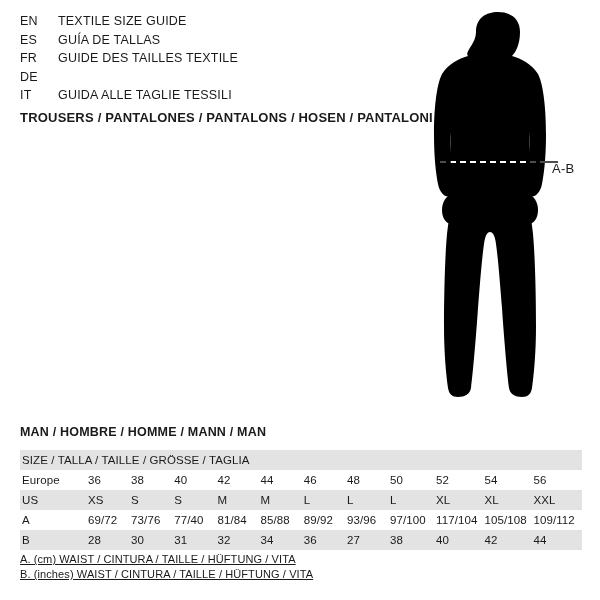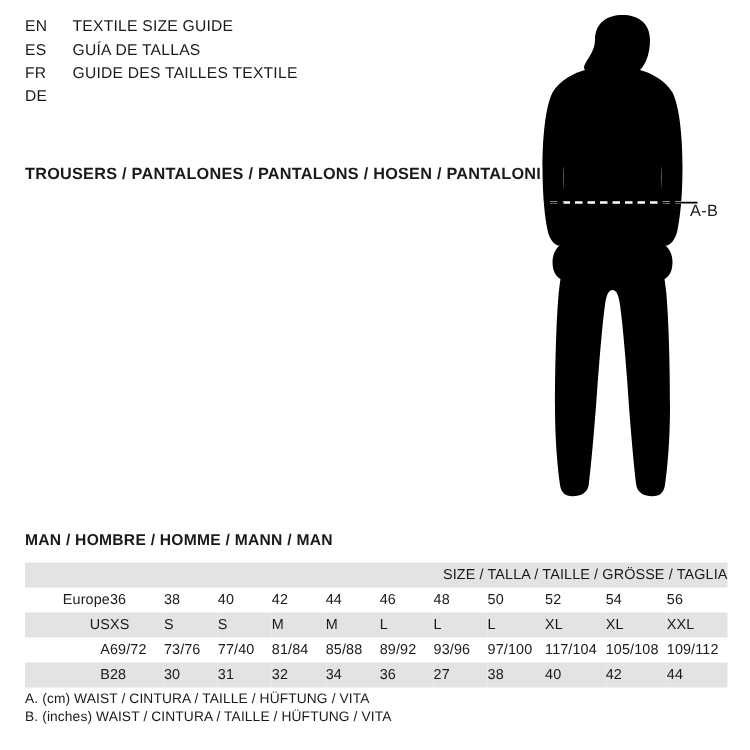--- a/index.html
+++ b/index.html
@@ -44,21 +44,20 @@
   }
 
   
   .category {
     position: absolute;
     left: 20px;
     top: 110px;
     font-size: 13px;
     font-weight: bold;
     letter-spacing: 0.2px;
-    margin-top: 21px;
   }
 
   
   .figure-wrap {
     position: absolute;
     left: 390px;
     top: 8px;
     width: 200px;
     height: 400px;
   }
@@ -91,21 +90,20 @@
     top: 450px;
     width: 562px;
     border-collapse: collapse;
     font-size: 11.5px;
   }
   table.size-table td {
     padding: 2px 0 2px 0;
     height: 16px;
     vertical-align: middle;
     letter-spacing: 0.1px;
-    text-align: right;
   }
   table.size-table tr.shaded {
     background: #e3e3e3;
   }
   table.size-table td.label {
     width: 88px;
     padding-left: 2px;
   }
   table.size-table td.val {
     width: 54px;
@@ -116,20 +114,21 @@
   .footnotes {
     position: absolute;
     left: 20px;
     top: 552px;
     font-size: 11px;
     line-height: 15px;
     letter-spacing: 0.1px;
   }
   .footnotes div {
     white-space: nowrap;
+    text-decoration: underline;
   }
 </style>
 </head>
 <body>
 
 <div class="page">
 
   <div class="lang-block">
     <div class="lang-row">
       <span class="lang-code">EN</span>
@@ -138,20 +137,24 @@
     <div class="lang-row">
       <span class="lang-code">ES</span>
       <span class="lang-title">GUÍA DE TALLAS</span>
     </div>
     <div class="lang-row">
       <span class="lang-code">FR</span>
       <span class="lang-title">GUIDE DES TAILLES TEXTILE</span>
     </div>
     <div class="lang-row">
       <span class="lang-code">DE</span>
+    </div>
+    <div class="lang-row">
+      <span class="lang-code">IT</span>
+      <span class="lang-title">GUIDA ALLE TAGLIE TESSILI</span>
     </div>
   </div>
 
   <div class="category">TROUSERS / PANTALONES / PANTALONS / HOSEN / PANTALONI</div>
 
   <div class="figure-wrap">
     <svg width="200" height="400" viewBox="0 0 200 400">
       <path fill="#000000" d="
         M86,24
         C86,10 96,4 108,4

